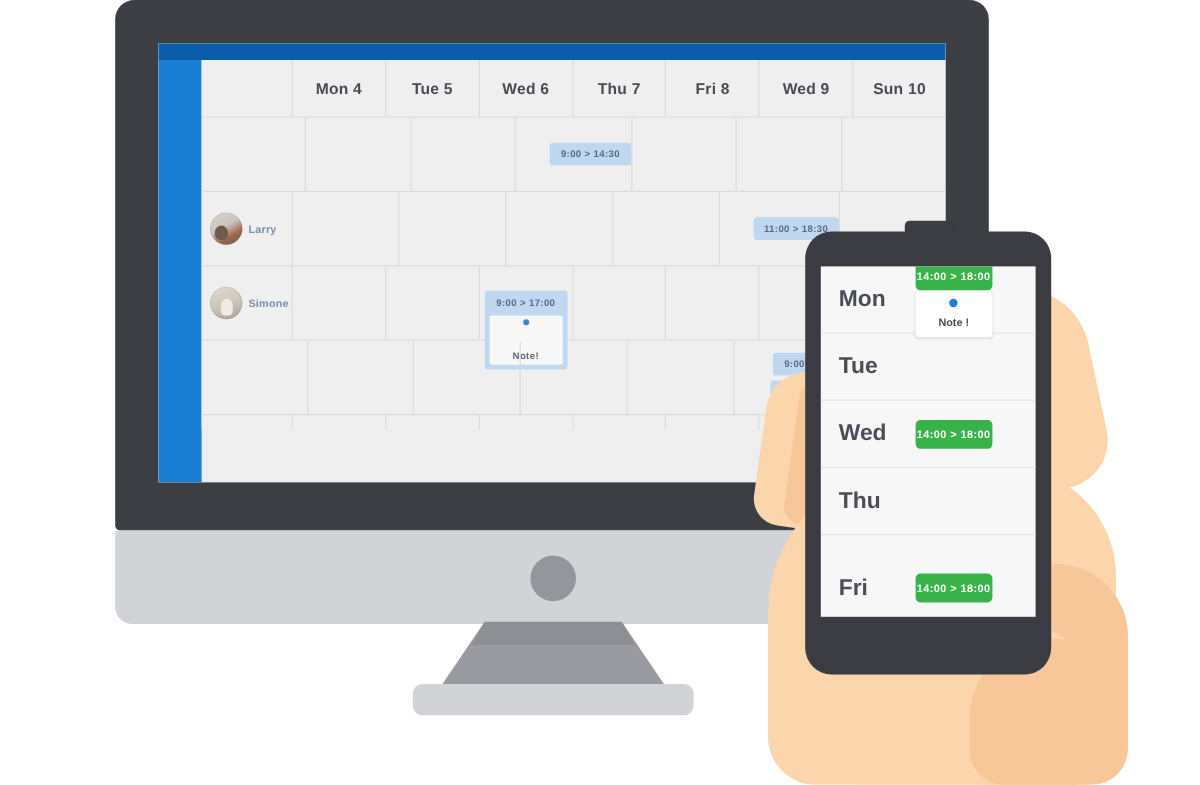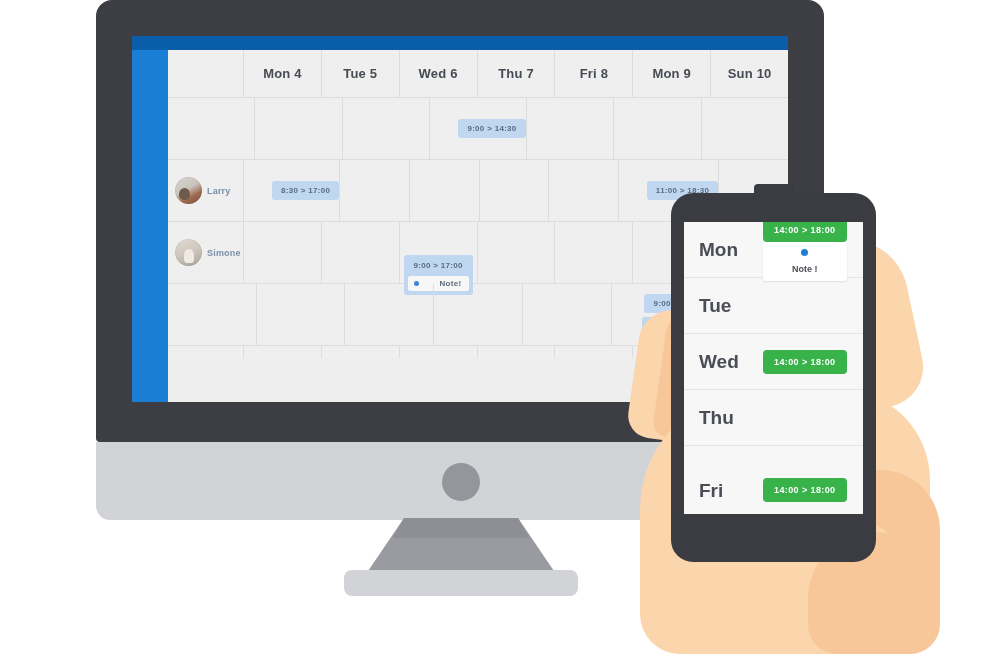--- a/index.html
+++ b/index.html
@@ -92,21 +92,21 @@
   .chip{
     background:#bfd7f0;border-radius:3px;
     font-size:8px;font-weight:bold;color:#5a6b80;letter-spacing:0.3px;
     white-space:nowrap;text-align:center;
   }
   .chip-simple{padding:5px 9px;margin-left:28px;}
   .chip-group{padding:4px 4px;display:flex;flex-direction:column;gap:3px;align-items:stretch;margin-top:44px;}
   .chip-time{padding:2px 6px 3px;text-align:center;}
   .note-card{
     background:#f7f7f7;border-radius:2px;padding:3px 6px;
-    display:flex;align-items:center;gap:21px;
+    display:flex;align-items:center;gap:21px;flex-direction:column;
   }
   .note-dot{width:5px;height:5px;border-radius:50%;background:#3a86d6;flex:0 0 auto;}
   .note-text{font-size:8px;font-weight:bold;color:#5d6a7a;}
   .stack{display:flex;flex-direction:column;gap:4px;align-items:center;}
 
   
   .hand{position:absolute;left:620px;top:300px;width:330px;height:354px;}
   .palm{
     position:absolute;left:20px;top:90px;width:290px;height:264px;
     background:#fbd5ac;border-radius:120px 90px 40px 40px;
@@ -154,21 +154,21 @@
     position:absolute;left:13px;top:29px;width:179px;height:292px;
     background:#f7f7f7;overflow:hidden;
   }
   .p-row{
     height:56px;display:flex;align-items:center;padding:0 12px 0 15px;
     border-bottom:1px solid #e4e4e4;box-sizing:border-box;gap:12px;
   }
   .p-row:last-child{border-bottom:none;align-items:flex-end;}
   .p-day{font-size:19px;font-weight:bold;color:#4a4d55;width:52px;flex:0 0 auto;}
   .p-chip{
-    background:#37b34a;border-radius:4px;padding:7px 11px;
+    background:#37b34a;border-radius:4px;padding:7px 1px;
     font-size:9px;font-weight:bold;color:#ffffff;letter-spacing:0.4px;
     white-space:nowrap;
   }
   .p-group{display:flex;flex-direction:column;gap:0;}
   .p-note{
     background:#ffffff;border-radius:3px;padding:7px 9px;
     display:flex;align-items:center;gap:8px;
     box-shadow:0 1px 2px rgba(0,0,0,.10);
     flex-direction:column;
   }
@@ -199,21 +199,21 @@
             <div class="day-cell">
                 <span class="day-label">Wed 6</span>
               </div>
             <div class="day-cell">
                 <span class="day-label">Thu 7</span>
               </div>
             <div class="day-cell">
                 <span class="day-label">Fri 8</span>
               </div>
             <div class="day-cell">
-                <span class="day-label">Mon 9</span>
+                <span class="day-label">Wed 9</span>
               </div>
             <div class="day-cell">
                 <span class="day-label">Sun 10</span>
               </div>
           </div>
 
           <div class="cal-row body-row">
             <div class="day-cell"></div>
             <div class="day-cell"></div>
             <div class="day-cell"></div>
@@ -222,23 +222,20 @@
             </div>
             <div class="day-cell"></div>
             <div class="day-cell"></div>
             <div class="day-cell"></div>
           </div>
 
           <div class="cal-row body-row">
             <div class="name-cell">
               <span class="avatar av-larry"></span>
               <span class="person-name">Larry</span>
-            </div>
-            <div class="day-cell">
-              <span class="chip chip-simple">8:30  &gt;  17:00</span>
             </div>
             <div class="day-cell"></div>
             <div class="day-cell"></div>
             <div class="day-cell"></div>
             <div class="day-cell"></div>
             <div class="day-cell">
               <span class="chip chip-simple">11:00  &gt;  18:30</span>
             </div>
             <div class="day-cell"></div>
           </div>

